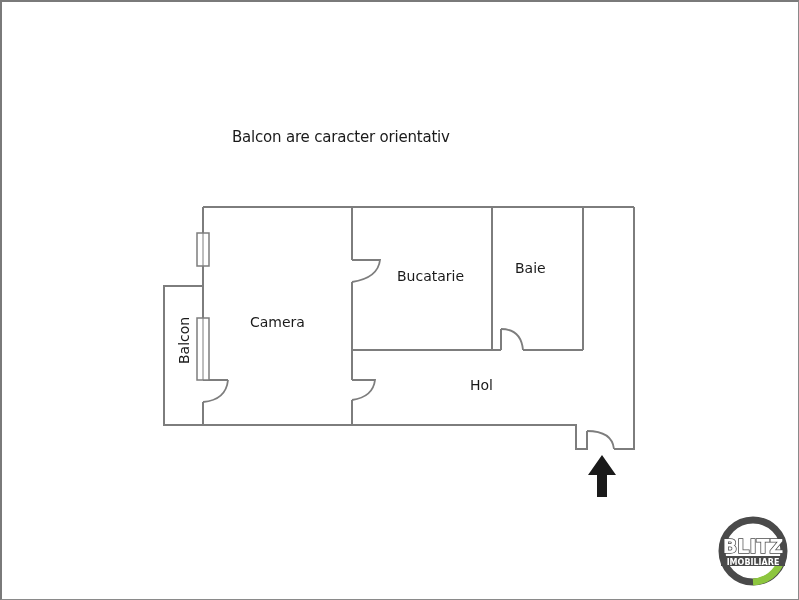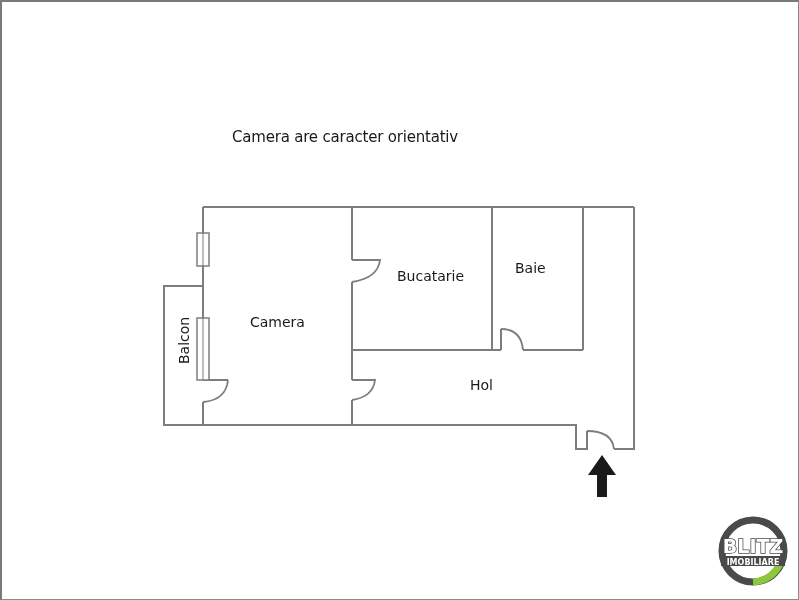--- a/index.html
+++ b/index.html
@@ -8,21 +8,21 @@
     .caption { position: absolute; left: 232px; top: 128px; font-size: 15px; color: #1a1a1a; letter-spacing: -0.2px; white-space: nowrap; }
     svg.plan { position: absolute; left: 0; top: 0; }
     .room-label { font-family: "DejaVu Sans", sans-serif; font-size: 14px; fill: #1a1a1a; }
     .logo { position: absolute; left: 717px; top: 515px; width: 72px; height: 72px; }
   </style>
 </head>
 <body>
 
 <div class="frame"></div>
 
-<div class="caption">Camera are caracter orientativ</div>
+<div class="caption">Balcon are caracter orientativ</div>
 
 <svg class="plan" width="799" height="600" viewBox="0 0 799 600">
   <g fill="none" stroke="#7d7d7d" stroke-width="2" stroke-linejoin="miter">
 
     <path d="M203,207 L634,207"></path>
 
     <path d="M203,207 L203,286"></path>
     <path d="M203,286 L203,318"></path>
     <path d="M203,402 L203,425"></path>
 

